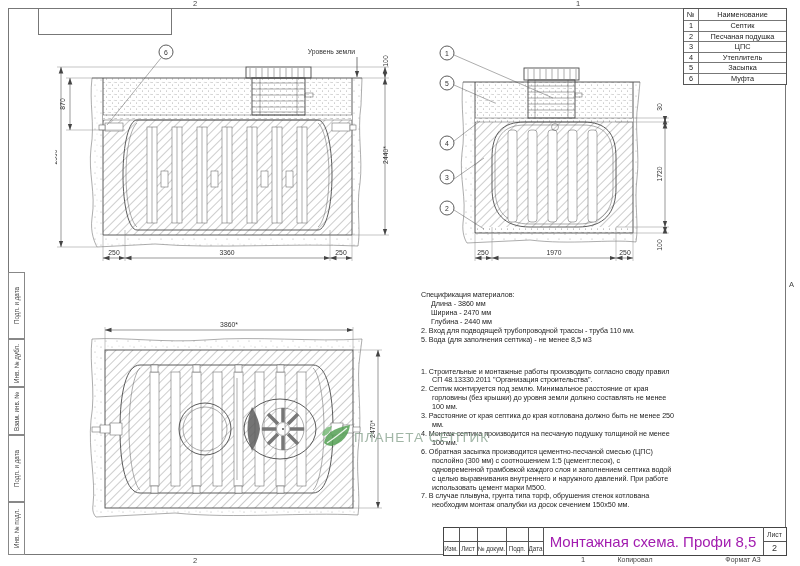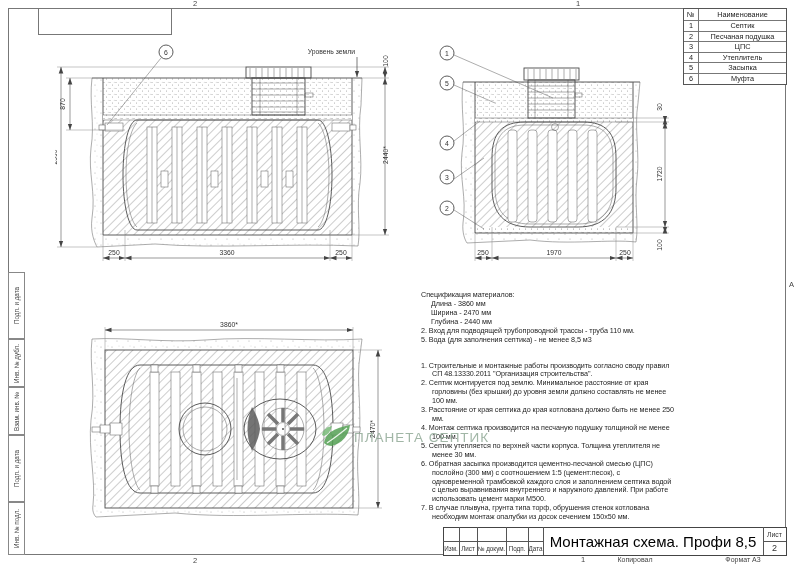--- a/index.html
+++ b/index.html
@@ -14,25 +14,25 @@
   #parts{left:683px;top:8px;width:104px;border:1px solid #555;font-size:7.3px;box-sizing:border-box;background:#fff}
   .prow{display:grid;grid-template-columns:15px 1fr;height:9.6px;line-height:9.6px;text-align:center;border-top:1px solid #777}
   .prow.head{border-top:none;height:11px;line-height:11px}
   .prow span:first-child{border-right:1px solid #777}
   
   .stamp{left:8px;width:17px;border:1px solid #888;box-sizing:border-box;display:flex;align-items:center;justify-content:center;background:#fff}
   .stamp span{transform:rotate(-90deg);white-space:nowrap;font-size:6.3px;color:#444}
   
   #spec{left:421px;top:291px;width:253px;font-size:7.2px;line-height:1.24;letter-spacing:-0.05px;color:#1d1d1d}
   #spec .sub{padding-left:10px}
-  #spec .notes{margin-top:17px}
+  #spec .notes{margin-top:23px}
   #spec .note{padding-left:11px;text-indent:-11px}
   
   .tb-label{font-size:6.3px;color:#333;display:flex;align-items:center;justify-content:center}
-  #tb-title{font-size:15px;color:#000000;display:flex;align-items:center;justify-content:center;white-space:nowrap}
+  #tb-title{font-size:15px;color:#a21caf;display:flex;align-items:center;justify-content:center;white-space:nowrap}
   
   svg text{font-family:"Liberation Sans",sans-serif;font-size:6.8px;fill:#333}
   .o{stroke:#4a4a4a;stroke-width:.9;fill:none}
   .o2{stroke:#5a5a5a;stroke-width:.5;fill:none}
   .ext{stroke:#888;stroke-width:.5;fill:none}
   .dim{stroke:#555;stroke-width:.6;fill:none;marker-start:url(#ar);marker-end:url(#ar)}
   .wm-text{font-size:13.5px;font-weight:normal;color:rgba(140,166,146,.82);letter-spacing:1px;white-space:nowrap}
 </style>
 </head>
 <body>
@@ -341,21 +341,20 @@
   <div class="sub">Длина - 3860 мм</div>
   <div class="sub">Ширина - 2470 мм</div>
   <div class="sub">Глубина - 2440 мм</div>
   <div>2. Вход для подводящей трубопроводной трассы - труба 110 мм.</div>
   <div>5. Вода (для заполнения септика) - не менее 8,5 м3</div>
   <div class="notes">
     <div class="note">1. Строительные и монтажные работы производить согласно своду правил СП 48.13330.2011 "Организация строительства".</div>
     <div class="note">2. Септик монтируется под землю. Минимальное расстояние от края горловины (без крышки) до уровня земли должно составлять не менее 100 мм.</div>
     <div class="note">3. Расстояние от края септика до края котлована должно быть не менее 250 мм.</div>
     <div class="note">4. Монтаж септика производится на песчаную подушку толщиной не менее 100 мм.</div>
-    <div class="note">5. Септик утепляется по верхней части корпуса. Толщина утеплителя не менее 30 мм.</div>
     <div class="note">6. Обратная засыпка производится цементно-песчаной смесью (ЦПС) послойно (300 мм) с соотношением 1:5 (цемент:песок), с одновременной трамбовкой каждого слоя и заполнением септика водой с целью выравнивания внутреннего и наружного давлений. При работе использовать цемент марки М500.</div>
     <div class="note">7. В случае плывуна, грунта типа торф, обрушения стенок котлована необходим монтаж опалубки из досок сечением 150x50 мм.</div>
   </div>
 </div>
 
 <div class="abs" style="left:320px;top:421px;z-index:5">
   <svg width="34" height="32" style="vertical-align:middle">
     <path d="M4,22 Q6,8 30,4 Q28,20 12,25 Q7,25 4,22 Z" fill="#54a054" opacity=".85"></path>
     <path d="M2,14 Q3,7 12,5 Q10,13 4,15 Z" fill="#6fb56f" opacity=".8"></path>
     <path d="M7,22 Q16,16 27,7" stroke="#eaf5ea" fill="none" stroke-width="1.2"></path>

